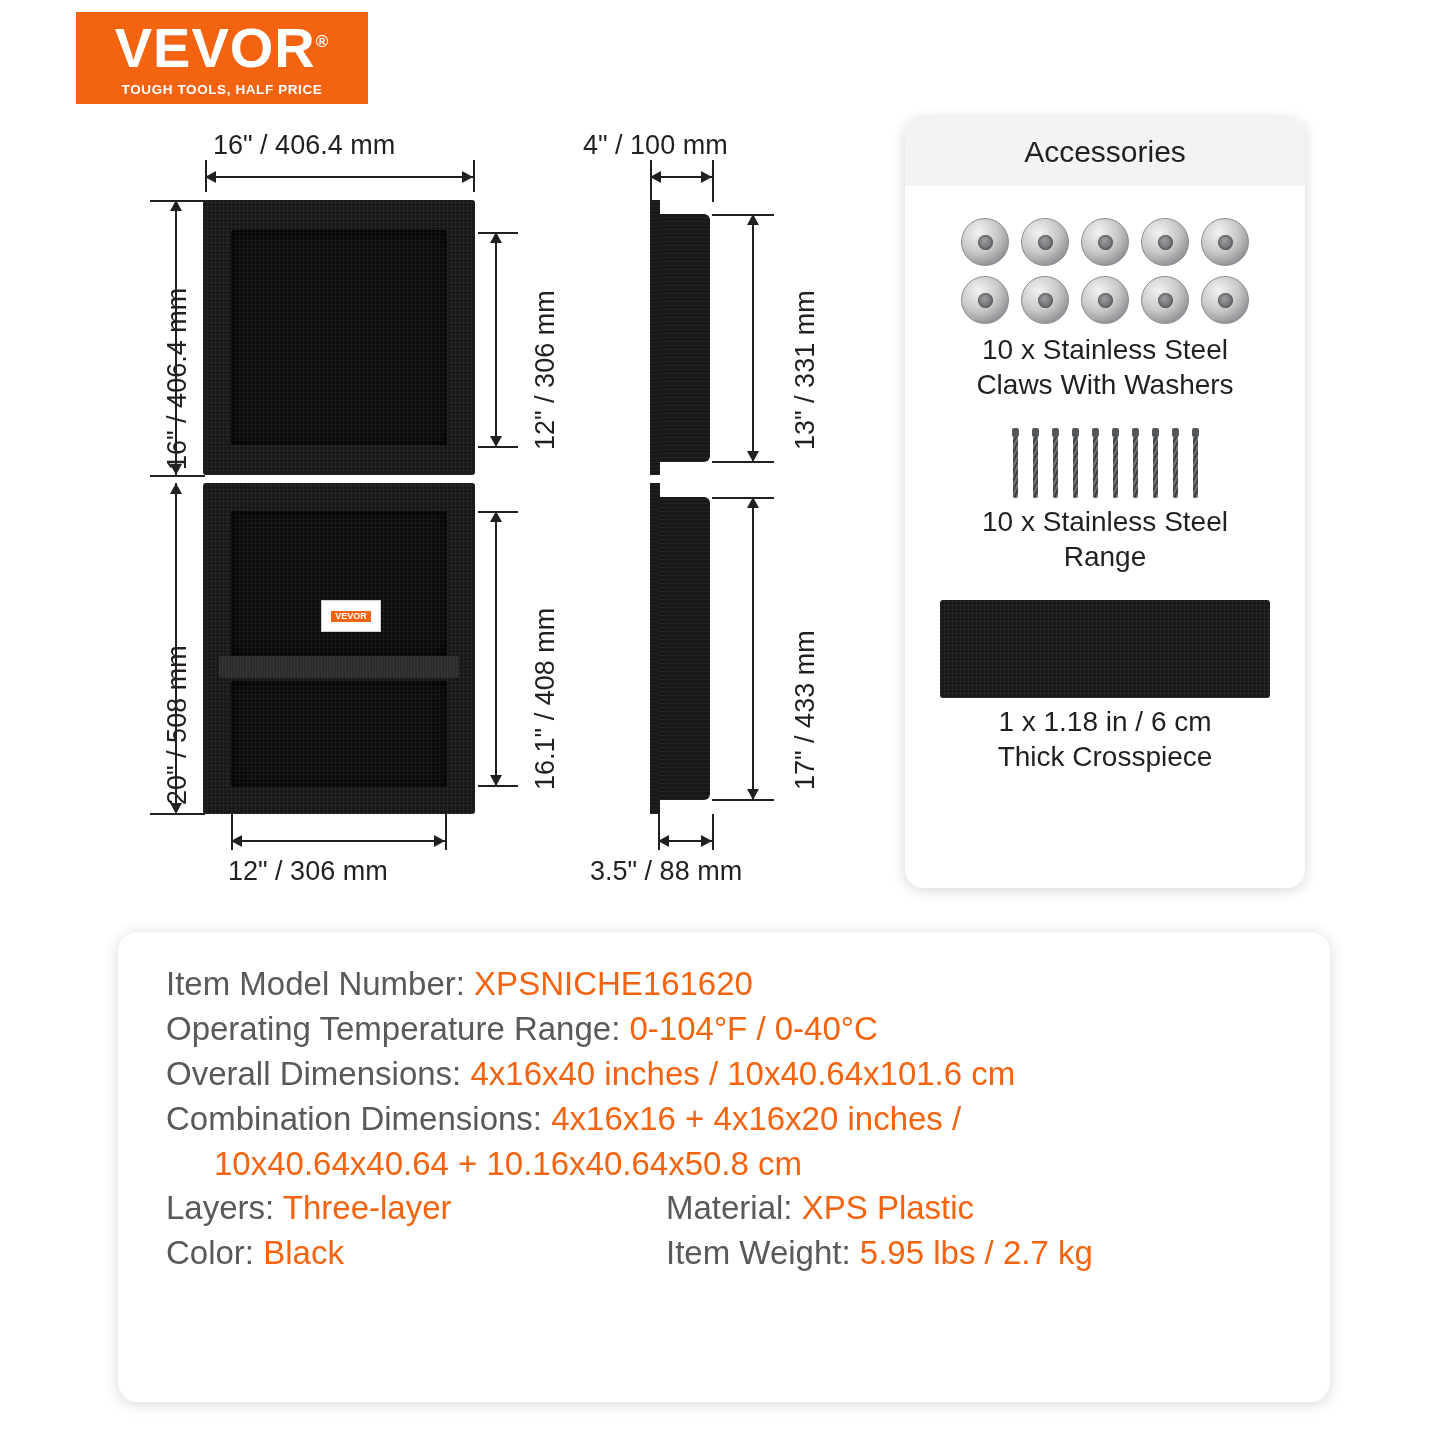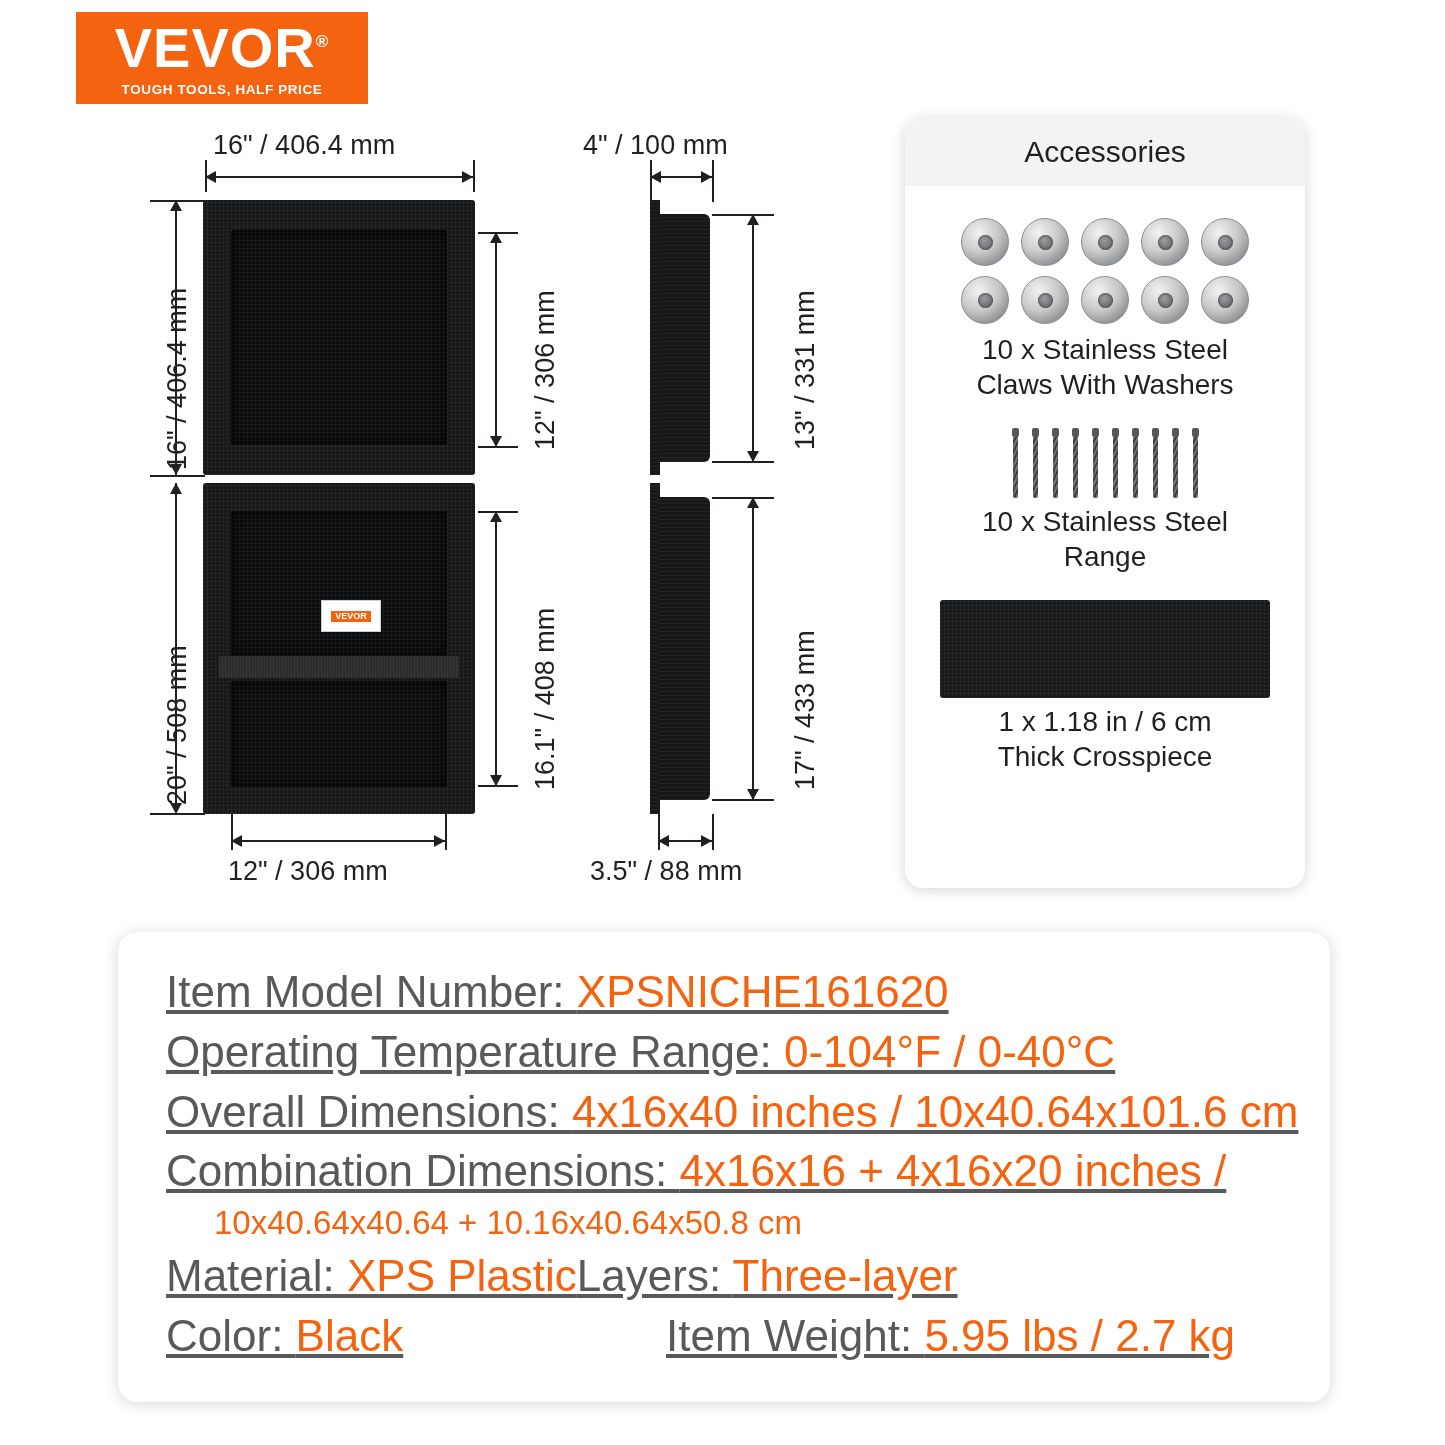--- a/index.html
+++ b/index.html
@@ -106,21 +106,21 @@
     background-image:repeating-linear-gradient(0deg,rgba(255,255,255,.05) 0 1px,transparent 1px 4px),
                      repeating-linear-gradient(90deg,rgba(255,255,255,.05) 0 1px,transparent 1px 4px);
     border-radius:3px;
   }
   
   .spec-panel{
     position:absolute;left:118px;top:932px;width:1212px;height:470px;
     background:#ffffff;border-radius:20px;box-shadow:0 2px 16px rgba(0,0,0,.16);
     padding:30px 48px;box-sizing:border-box;
   }
-  .spec-line{font-size:44px;line-height:1.36;color:#58595b;white-space:nowrap;text-decoration:underline;}
+  .spec-line{font-size:33px;line-height:1.36;color:#58595b;white-space:nowrap;}
   .spec-line .v{color:#f4630f;}
   .spec-row{display:flex;}
   .spec-row .col1{width:500px;}
   .spec-indent{font-size:33px;line-height:1.36;color:#f4630f;padding-left:48px;}
 </style>
 </head>
 <body>
 
 <div class="logo">
   <div class="logo-word"><span>VEVOR</span><span class="logo-reg">®</span></div>
@@ -303,25 +303,25 @@
     <span>Operating Temperature Range: </span><span class="v"> 0-104°F / 0-40°C</span>
   </div>
   <div class="spec-line">
     <span>Overall Dimensions: </span><span class="v">4x16x40 inches / 10x40.64x101.6 cm</span>
   </div>
   <div class="spec-line">
     <span>Combination Dimensions: </span><span class="v">4x16x16 + 4x16x20 inches /</span>
   </div>
   <div class="spec-indent">10x40.64x40.64 + 10.16x40.64x50.8 cm</div>
   <div class="spec-row">
+    <div class="spec-line col1">
+      <span>Layers: </span><span class="v">Three-layer</span>
+    </div>
     <div class="spec-line">
       <span>Material: </span><span class="v">XPS Plastic</span>
-    </div>
-    <div class="spec-line col1">
-      <span>Layers: </span><span class="v">Three-layer</span>
     </div>
   </div>
   <div class="spec-row">
     <div class="spec-line col1">
       <span>Color: </span><span class="v">Black</span>
     </div>
     <div class="spec-line">
       <span>Item Weight: </span><span class="v">5.95 lbs / 2.7 kg</span>
     </div>
   </div>

